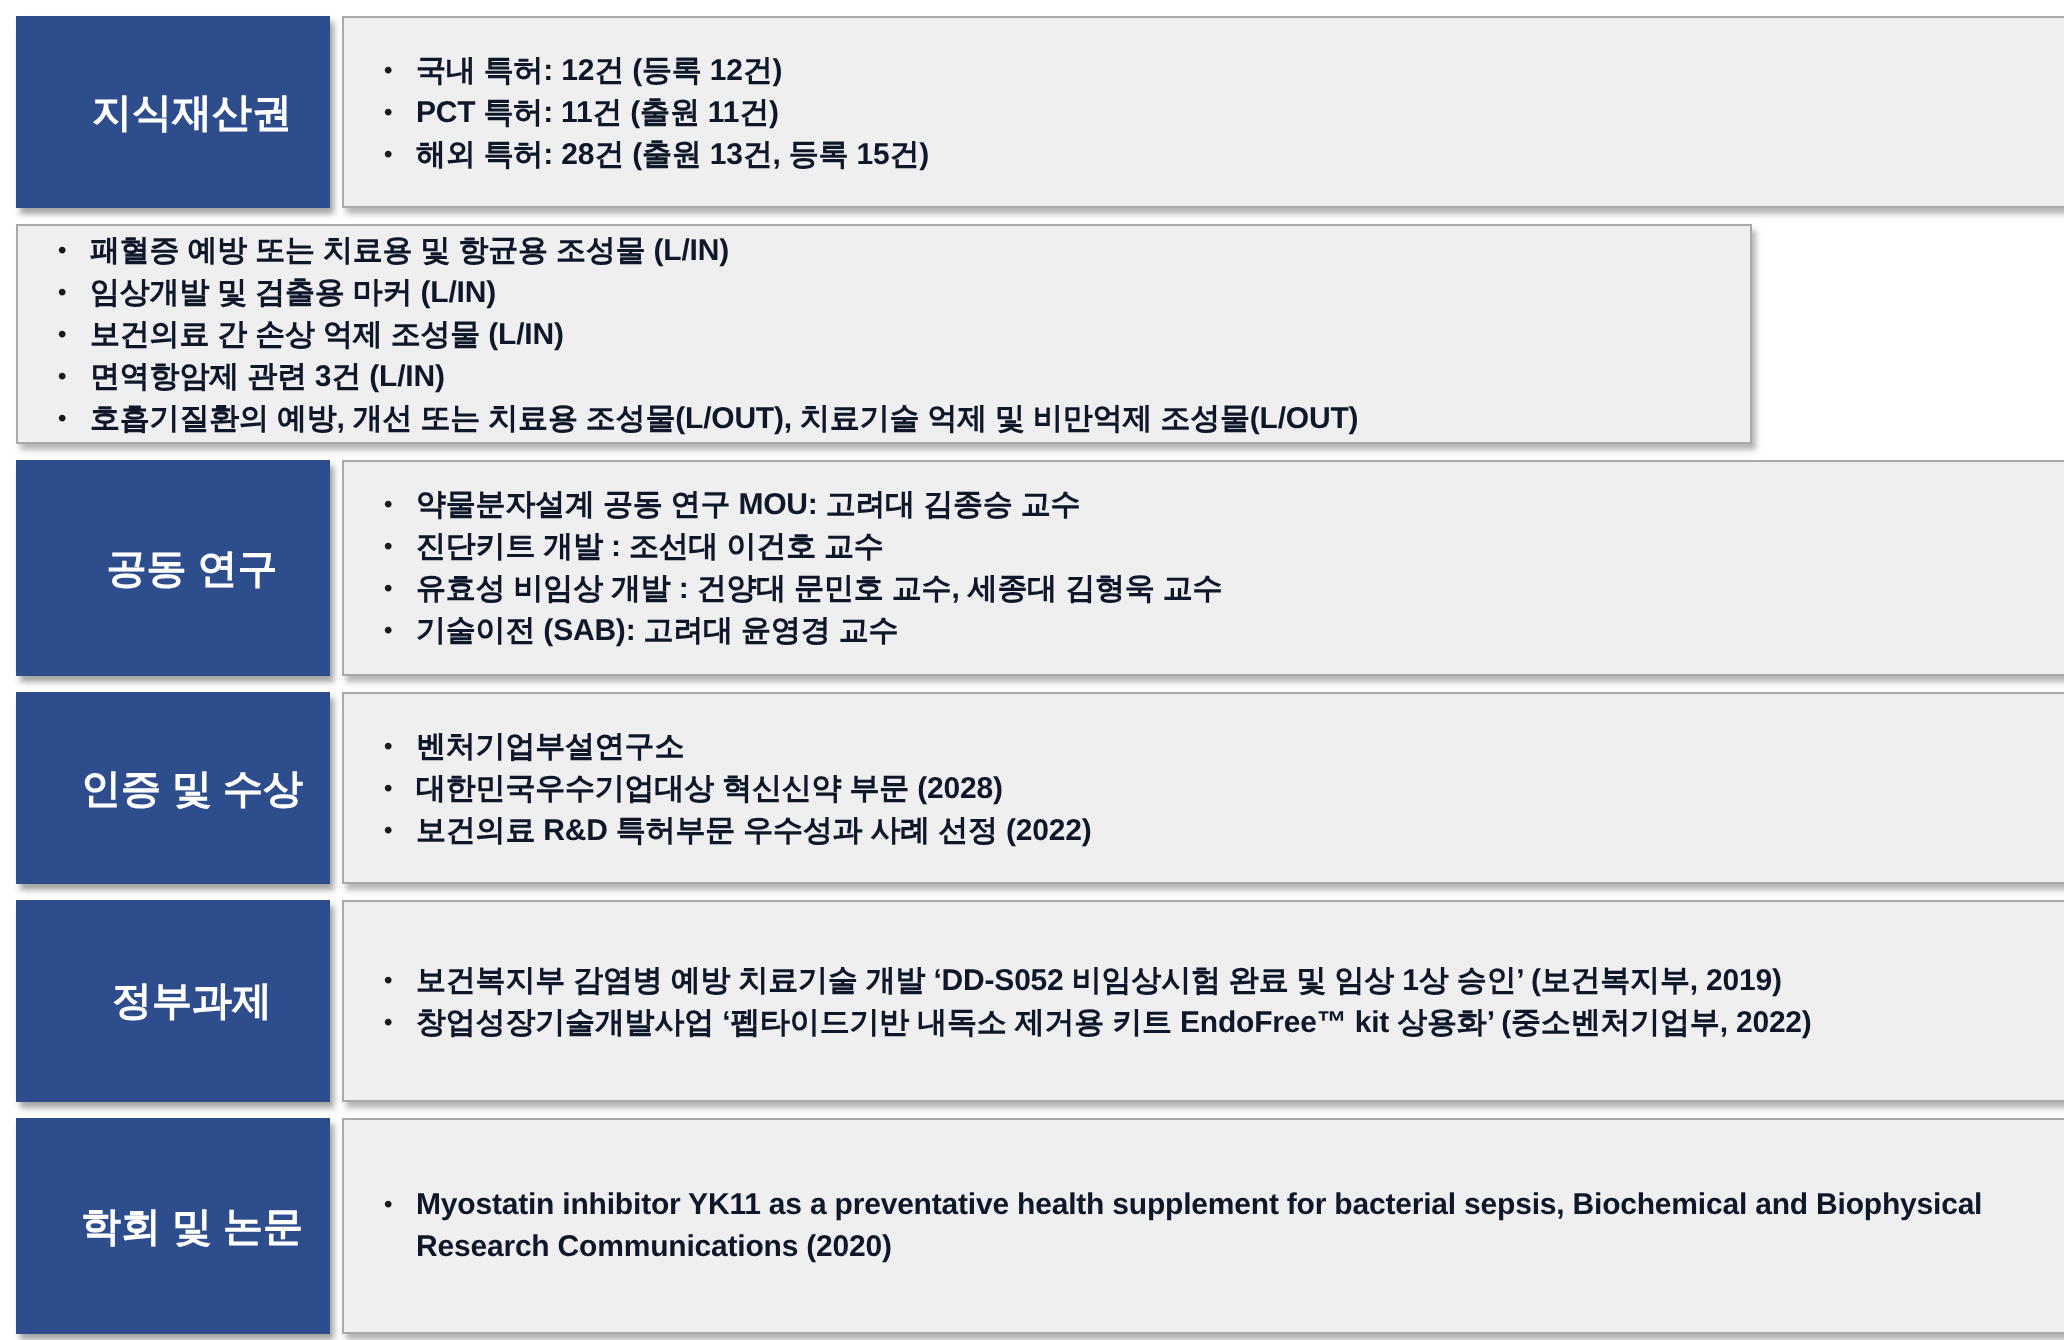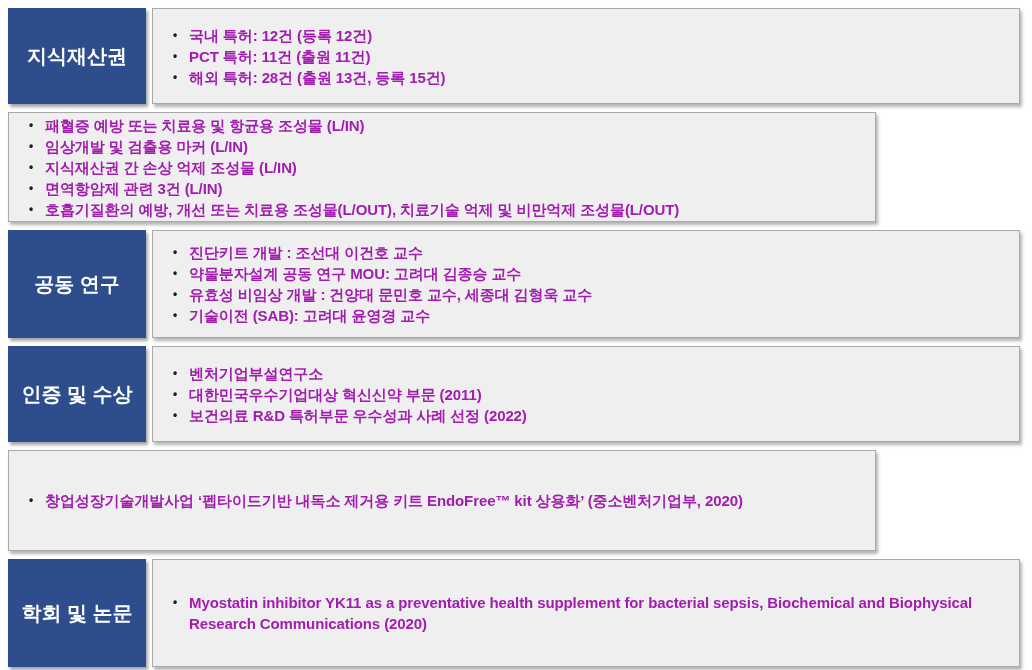--- a/index.html
+++ b/index.html
@@ -17,37 +17,38 @@
   .row:nth-child(5){height:101px;}
   .row:nth-child(6){height:108px;}
   .label-box{
     width:138px;flex:0 0 138px;
     background:#2e4d8d;
     color:#ffffff;
     display:flex;align-items:center;justify-content:center;
     font-size:20px;font-weight:700;
     box-shadow:2px 3px 3px rgba(90,90,90,0.55);
     text-align:center;
+    padding-left:19px;
   }
   .content-box{
     width:868px;flex:0 0 868px;
     background:#efefef;
     border:1px solid #a9a9a9;
     box-shadow:2px 3px 3px rgba(90,90,90,0.45);
     display:flex;align-items:center;
     box-sizing:border-box;
   }
   ul.bullets{
     margin:0;padding:0 12px 0 19px;list-style:none;width:100%;
   }
   ul.bullets li{
     position:relative;
     padding-left:17px;
     font-size:15px;line-height:21px;
-    font-weight:700;color:#a21caf;
+    font-weight:700;color:#0f172a;
     letter-spacing:-0.1px;
   }
   ul.bullets li::before{
     content:"\2022";
     position:absolute;left:1px;top:0;
     font-size:12px;line-height:21px;color:#1a1a1a;
   }
 </style>
 </head>
 <body>
@@ -65,58 +66,62 @@
         <li>해외 특허: 28건 (출원 13건, 등록 15건)</li>
       </ul>
     </div>
   </div>
 
   <div class="row">
     <div class="content-box">
       <ul class="bullets">
         <li>패혈증 예방 또는 치료용 및 항균용 조성물 (L/IN)</li>
         <li>임상개발 및 검출용 마커 (L/IN)</li>
-        <li>지식재산권 간 손상 억제 조성물 (L/IN)</li>
+        <li>보건의료 간 손상 억제 조성물 (L/IN)</li>
         <li>면역항암제 관련 3건 (L/IN)</li>
         <li>호흡기질환의 예방, 개선 또는 치료용 조성물(L/OUT), 치료기술 억제 및 비만억제 조성물(L/OUT)</li>
       </ul>
     </div>
   </div>
 
   <div class="row">
     <div class="label-box">
       <span>공동 연구</span>
     </div>
     <div class="content-box">
       <ul class="bullets">
+        <li>약물분자설계 공동 연구 MOU: 고려대 김종승 교수</li>
         <li>진단키트 개발 : 조선대 이건호 교수</li>
-        <li>약물분자설계 공동 연구 MOU: 고려대 김종승 교수</li>
         <li>유효성 비임상 개발 : 건양대 문민호 교수, 세종대 김형욱 교수</li>
         <li>기술이전 (SAB):  고려대 윤영경 교수</li>
       </ul>
     </div>
   </div>
 
   <div class="row">
     <div class="label-box">
       <span>인증 및 수상</span>
     </div>
     <div class="content-box">
       <ul class="bullets">
         <li>벤처기업부설연구소</li>
-        <li>대한민국우수기업대상 혁신신약 부문 (2011)</li>
+        <li>대한민국우수기업대상 혁신신약 부문 (2028)</li>
         <li>보건의료 R&amp;D 특허부문 우수성과 사례 선정 (2022)</li>
       </ul>
     </div>
   </div>
 
   <div class="row">
+    <div class="label-box">
+      <span>정부과제</span>
+    </div>
     <div class="content-box">
       <ul class="bullets">
-        <li>창업성장기술개발사업 ‘펩타이드기반 내독소 제거용 키트 EndoFree™ kit 상용화’ (중소벤처기업부, 2020)</li>
+        <li>보건복지부 감염병 예방 치료기술 개발 ‘DD-S052 비임상시험 완료 및 임상 1상 승인’ (보건복지부, 2019)</li>
+        <li>창업성장기술개발사업 ‘펩타이드기반 내독소 제거용 키트 EndoFree™ kit 상용화’ (중소벤처기업부, 2022)</li>
       </ul>
     </div>
   </div>
 
   <div class="row">
     <div class="label-box">
       <span>학회 및 논문</span>
     </div>
     <div class="content-box">
       <ul class="bullets">

